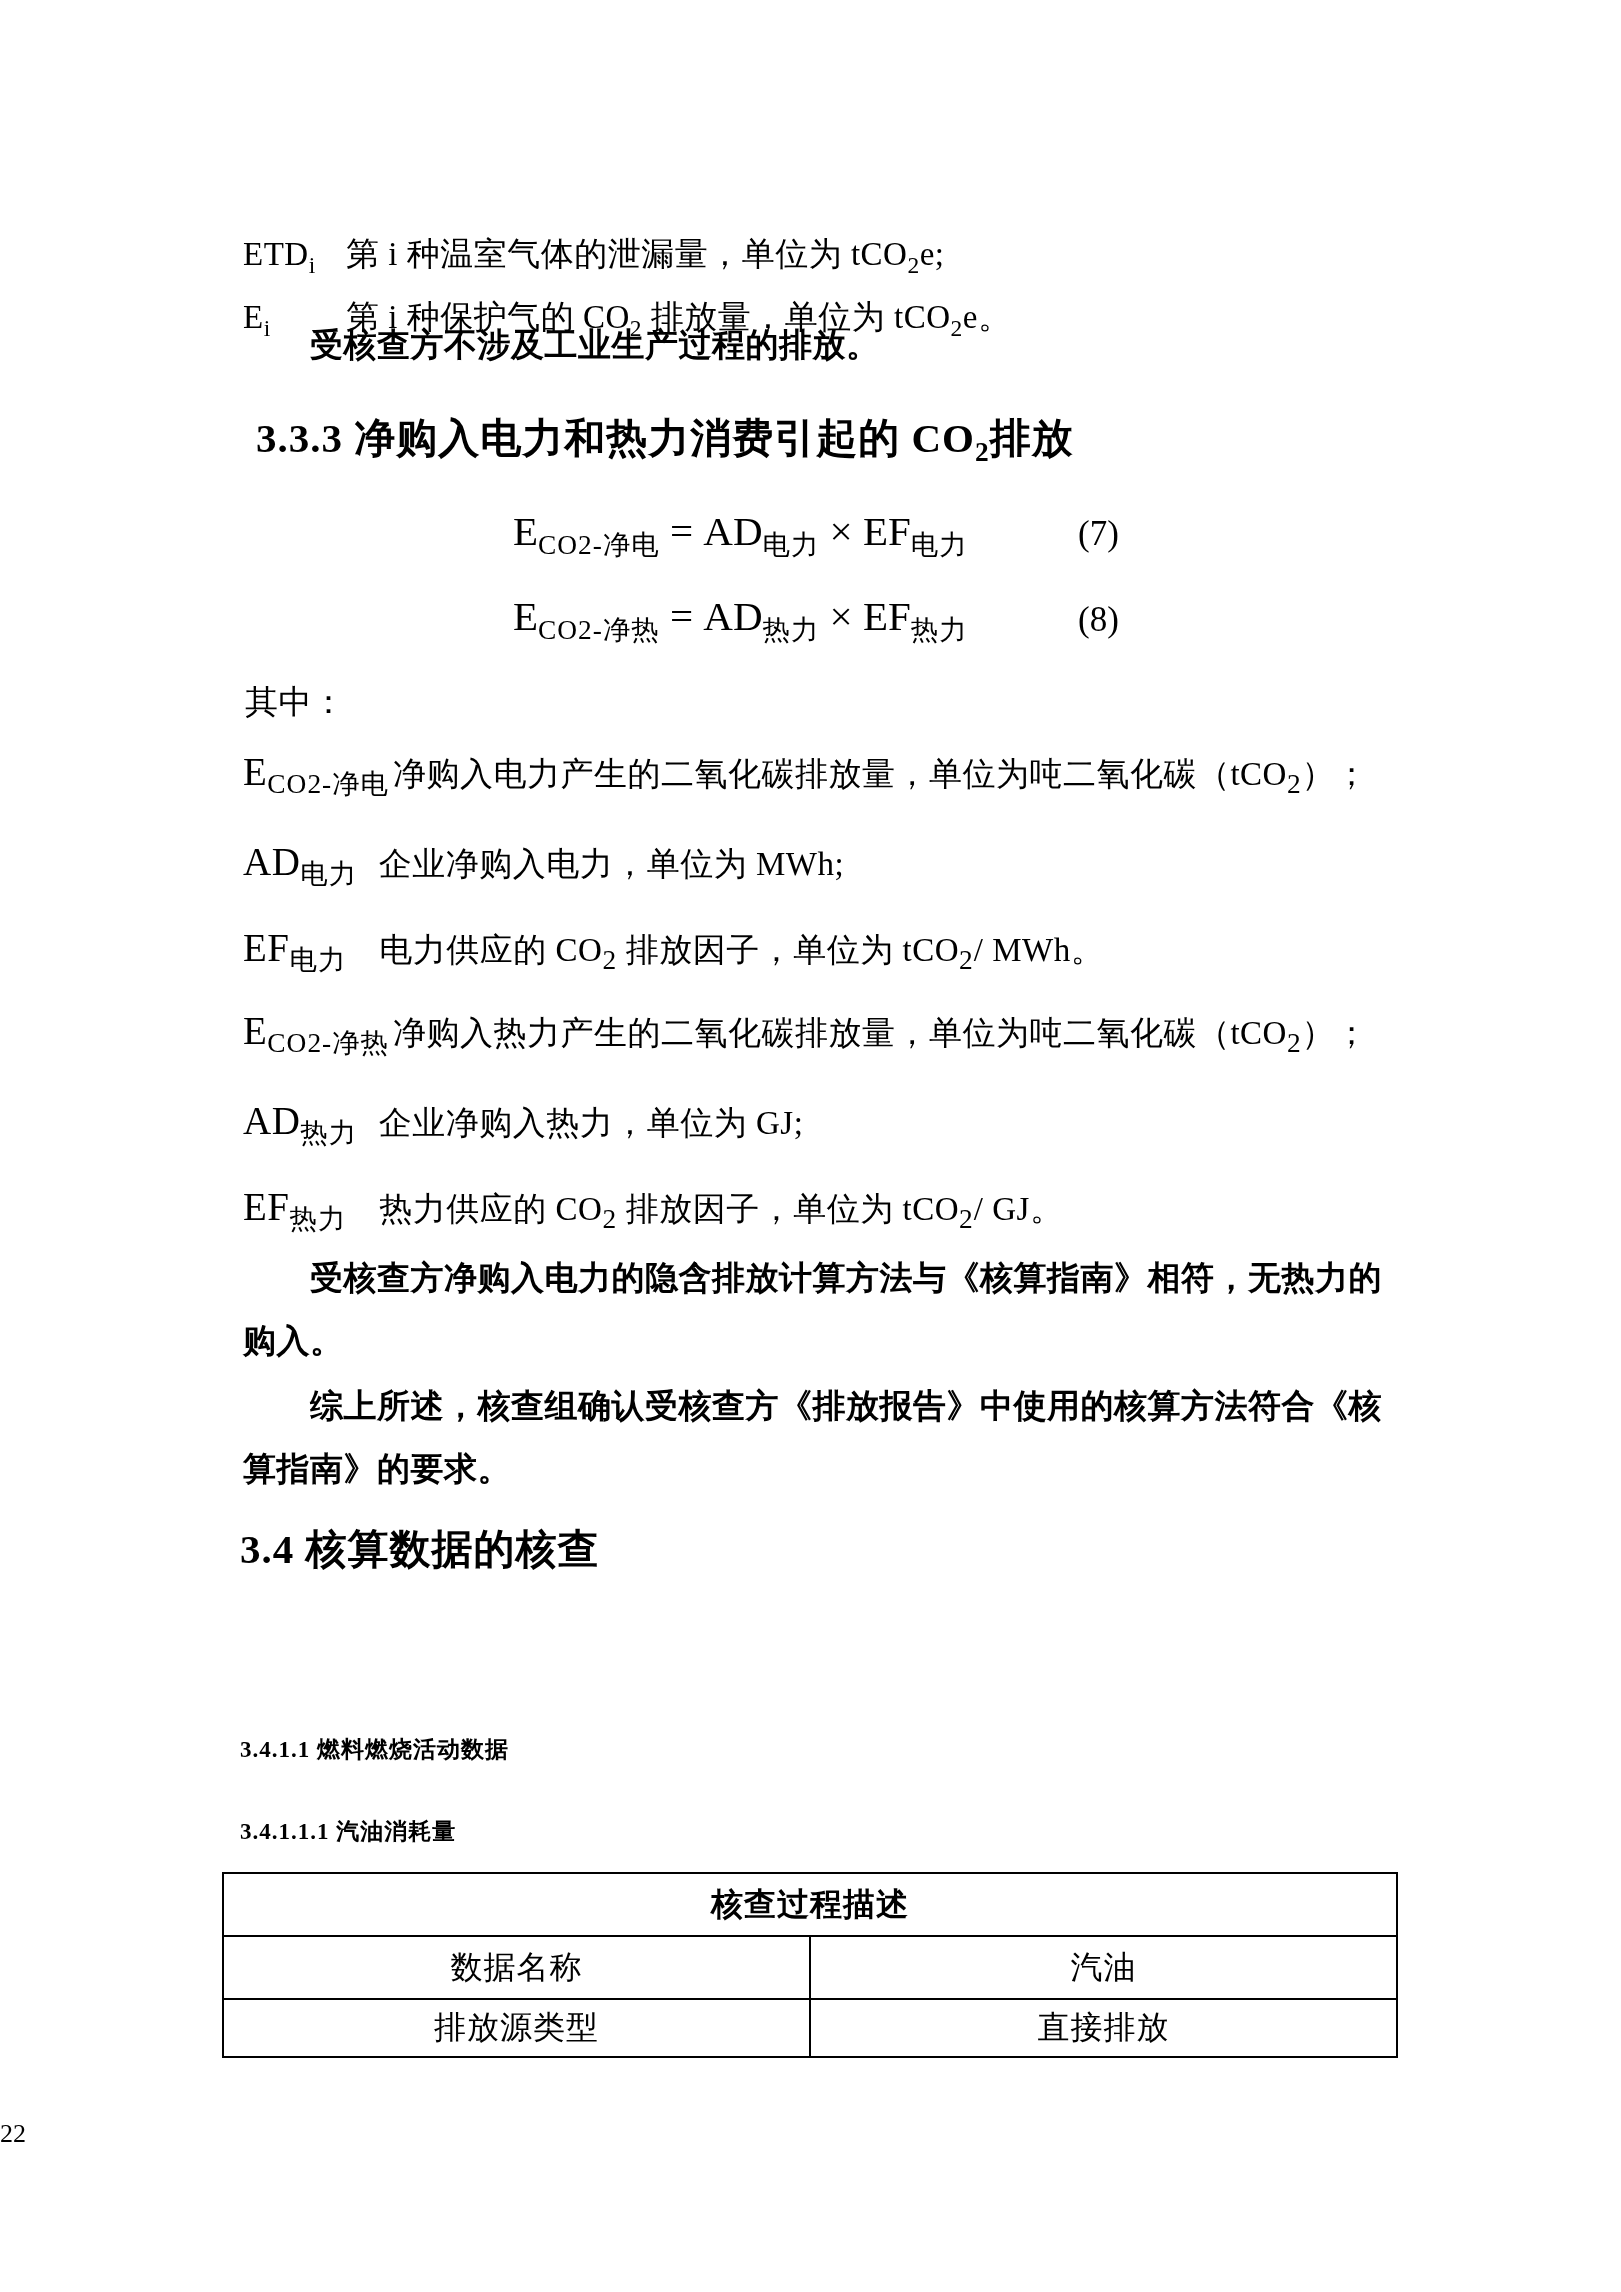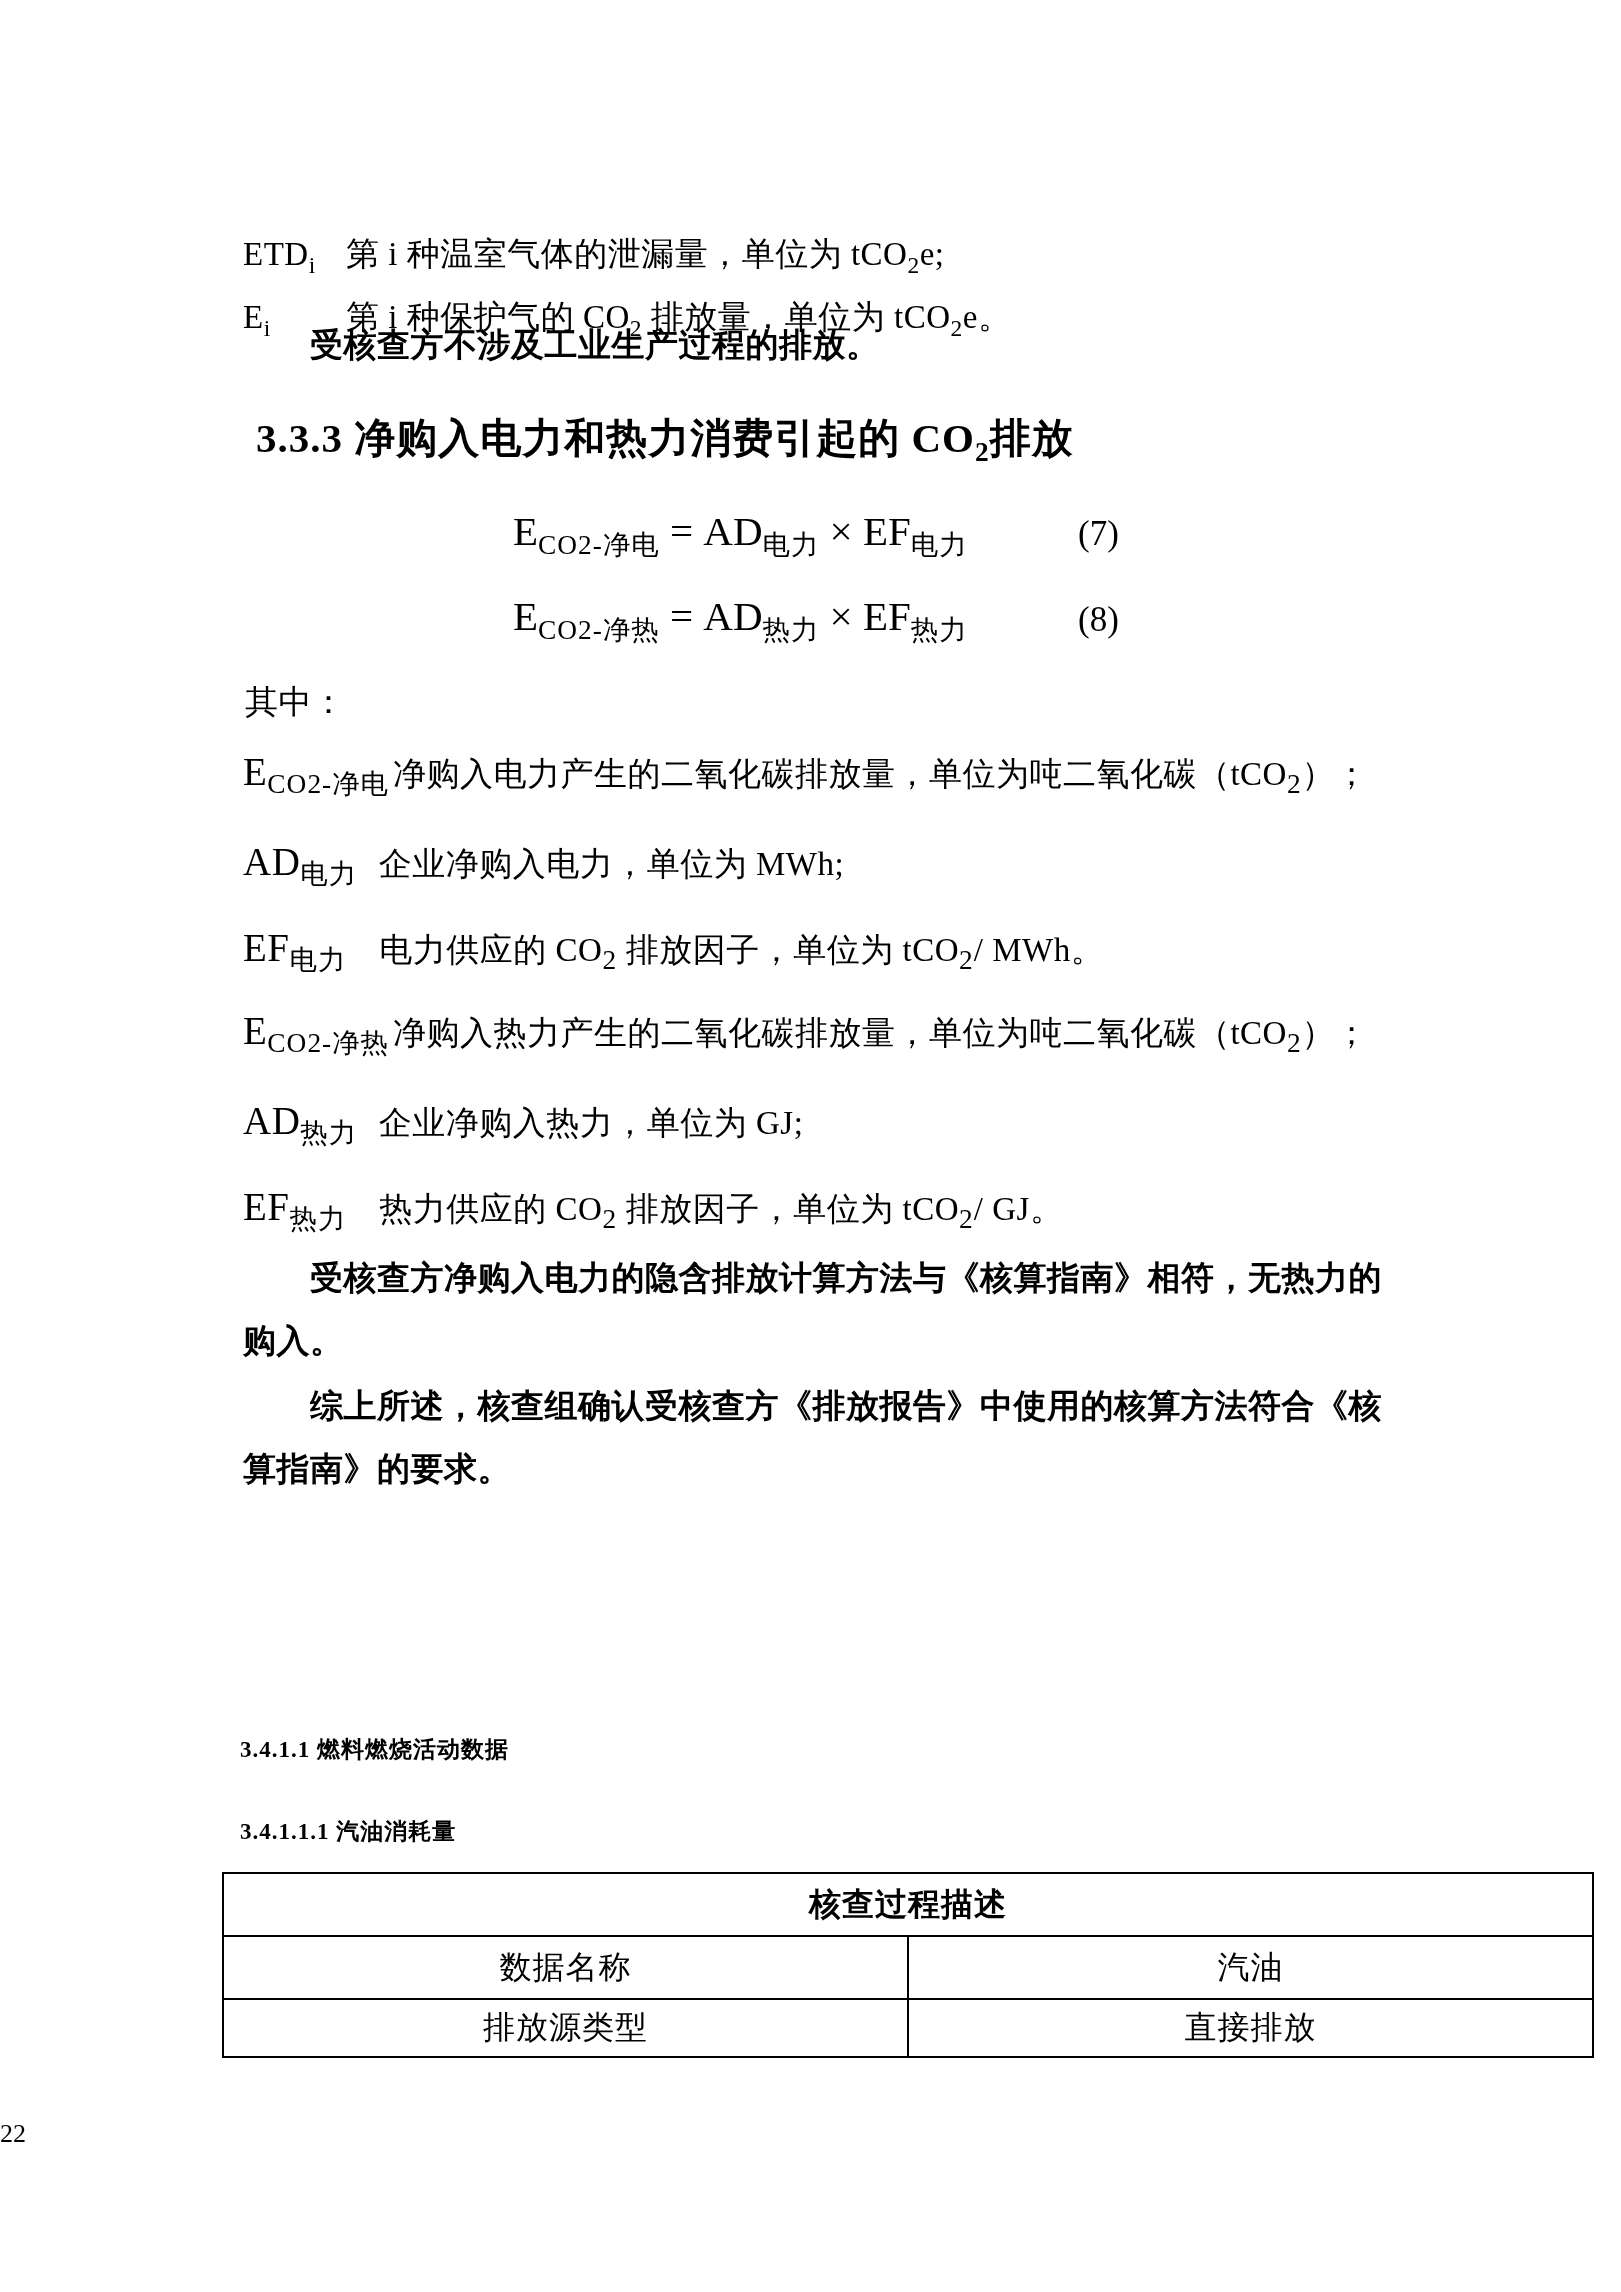--- a/index.html
+++ b/index.html
@@ -32,21 +32,21 @@
   .defrow { font-size:33px; line-height:1.1; letter-spacing:0.5px; }
   .defrow .sym-main { font-size:39px; }
   .defrow sub { font-size:27.4px; letter-spacing:1px; }
   .defrow .desc { letter-spacing:0.5px; }
   .ml-a { margin-left:21.6px; }
   .ml-b { margin-left:33px; }
   .ml-0 { margin-left:3.9px; }
   
   table.report {
     border-collapse:collapse;
-    width:1372px;
+    width:1176px;
     table-layout:fixed;
   }
   table.report td {
     border:2.9px solid #000000;
     text-align:center;
     vertical-align:middle;
     font-size:32px;
     letter-spacing:1px;
     padding:0;
   }
@@ -104,20 +104,21 @@
   <div class="abs defrow" style="top:1186px; left:243px;">
     <span><span class="sym-main">EF</span><sub>热力</sub></span><span class="desc ml-b"><span>热力供应的 CO</span><sub>2</sub><span> 排放因子，单位为 tCO</span><sub>2</sub><span>/ GJ。</span></span>
   </div>
 
   <p class="abs body-text bold" style="top:1260px; left:310px;">受核查方净购入电力的隐含排放计算方法与《核算指南》相符，无热力的</p>
   <p class="abs body-text bold" style="top:1323px; left:243px;">购入。</p>
 
   <p class="abs body-text bold" style="top:1388px; left:310px;">综上所述，核查组确认受核查方《排放报告》中使用的核算方法符合《核</p>
   <p class="abs body-text bold" style="top:1451px; left:243px;">算指南》的要求。</p>
 
+  <h2 class="abs h-big" style="top:1527px; left:240px;">3.4 核算数据的核查</h2>
   <h4 class="abs h-small" style="top:1737px; left:240px;">3.4.1.1 燃料燃烧活动数据</h4>
   <h4 class="abs h-small" style="top:1819px; left:240px;">3.4.1.1.1 汽油消耗量</h4>
 
   <table class="report abs" style="top:1872px; left:222px;">
     <tbody>
         <tr>
       <td colspan="2" style="height:63px; font-weight:bold;">核查过程描述</td>
     </tr>
     <tr>
       <td style="width:338px; height:63px;">数据名称</td>

